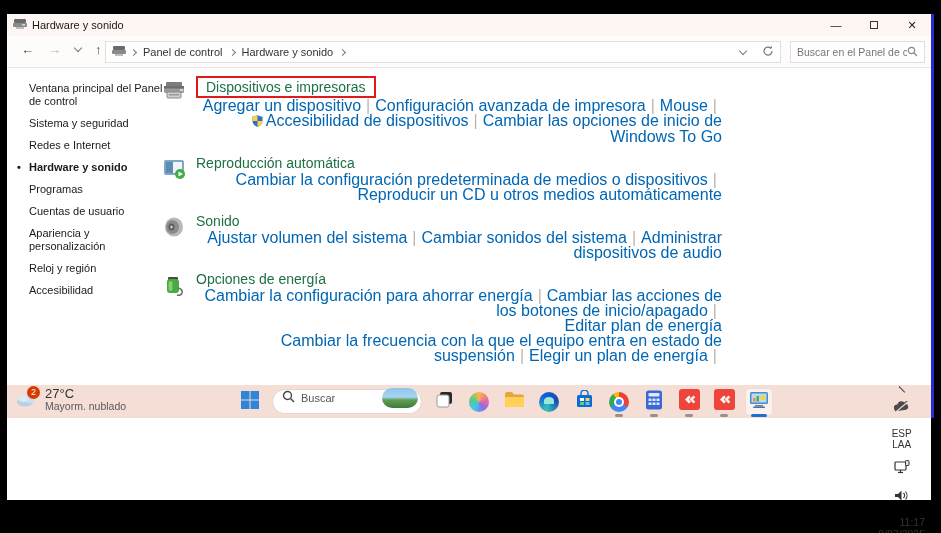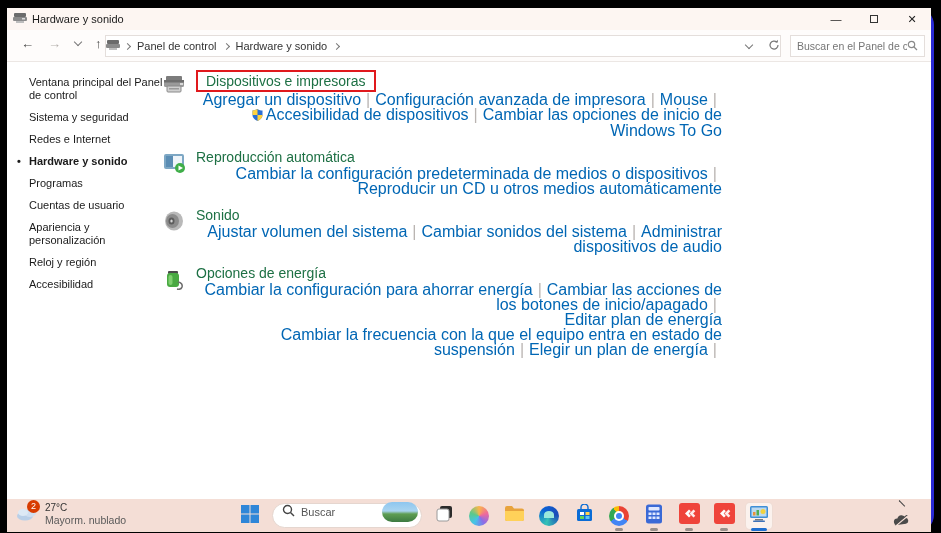--- a/index.html
+++ b/index.html
@@ -1,32 +1,32 @@
 <!DOCTYPE html>
 <html style="--heading-green: #1d7044; --link-blue: #0066b4; --highlight-red: #e0191d; --taskbar-bg: #f4ded6; --titlebar-bg: #fdf6f2;"><head>
 <meta charset="utf-8">
 <style>
   :root{
     --heading-green:#1d7044; --link-blue:#0066b4; --highlight-red:#e0191d;
     --taskbar-bg:#f4ded6; --titlebar-bg:#fdf6f2; --blue-strip:#2a2ad4;
   }
   *{margin:0;padding:0;box-sizing:border-box;font-family:"Liberation Sans",sans-serif;}
   body{width:941px;height:533px;background:#000;position:relative;overflow:hidden;}
-  .screen{position:absolute;left:7px;top:8px;width:927px;height:524px;background:#fff;border-right:3px solid var(--blue-strip);border-radius:17px;}
+  .screen{position:absolute;left:7px;top:14px;width:927px;height:404px;background:#fff;border-right:3px solid var(--blue-strip);}
   
   .titlebar{height:22px;background:var(--titlebar-bg);display:flex;align-items:center;padding-left:6px;}
   .titlebar .apptitle{font-size:11px;color:#1a1a1a;margin-left:5px;flex:1;}
   .winbtns{display:flex;height:100%;}
   .winbtn{width:38px;height:100%;display:flex;align-items:center;justify-content:center;font-size:11px;color:#222;cursor:default;}
   .maxbox{width:8px;height:8px;border:1px solid #333;display:inline-block;}
   .toolbar{height:32px;background:#fefcfb;border-bottom:1px solid #ece7e4;position:relative;}
   .navarrows{position:absolute;left:14px;top:6px;display:flex;gap:14px;align-items:center;font-size:13px;color:#444;}
   .navarrows .dim{color:#b5b0ad;}
   .chev{display:inline-block;width:6px;height:6px;border-right:1px solid #777;border-bottom:1px solid #777;transform:rotate(45deg);margin-top:-3px;}
-  .addressbar{position:absolute;left:98px;top:5px;width:676px;height:22px;background:#fff;border:1px solid #e4dedb;display:flex;align-items:center;padding:0 0;font-size:11px;color:#333;}
+  .addressbar{position:absolute;left:98px;top:5px;width:676px;height:22px;background:#fff;border:1px solid #e4dedb;display:flex;align-items:center;padding:0 6px;font-size:11px;color:#333;}
   .addressbar .crumb{margin:0 2px;cursor:default;}
   .addressbar .bcsep{width:5px;height:5px;border-right:1px solid #777;border-top:1px solid #777;transform:rotate(45deg);margin:0 5px;}
   .addr-right{margin-left:auto;display:flex;align-items:center;gap:16px;color:#777;}
   .searchbox{position:absolute;left:783px;top:5px;width:135px;height:22px;background:#fff;border:1px solid #e4dedb;display:flex;align-items:center;padding:0 6px;}
   .searchbox input{border:none;outline:none;flex:1;font-size:10.5px;color:#555;width:100px;background:transparent;}
   
   .content{position:relative;height:432px;background:#fff;}
   .sidebar{position:absolute;left:22px;top:14px;width:135px;}
   .side-item{font-size:11px;color:#1a1a1a;margin-bottom:9px;line-height:13px;cursor:pointer;position:relative;}
   .side-item.active{font-weight:bold;}
@@ -38,21 +38,21 @@
   .sec-body{flex:1;}
   .sec-title{font-size:14px;color:var(--heading-green);cursor:pointer;display:inline-block;line-height:17px;}
   .red-box{border:2px solid var(--highlight-red);padding:0 8px;display:inline-block;}
   .link-row{font-size:16px;line-height:15px;color:#333;text-align:right;}
   .tasklink{color:var(--link-blue);cursor:pointer;text-decoration:none;}
   .pipe{color:#b9b4b1;margin:0 5px;}
   .shield{display:inline-block;vertical-align:-1px;margin-right:3px;}
   
   .taskbar{position:absolute;left:0;bottom:0;width:100%;height:33px;background:var(--taskbar-bg);display:flex;align-items:center;}
   .weather{position:absolute;left:8px;top:3px;display:flex;align-items:center;gap:6px;cursor:pointer;}
-  .weather-temps{font-size:10px;color:#333;line-height:12px;}
+  .weather-temps{font-size:13px;color:#333;line-height:12px;}
   .weather-desc{font-size:10.5px;color:#5a5a5a;}
   .wbadge{position:absolute;left:12px;top:-4px;width:13px;height:13px;background:#d83b01;border-radius:50%;color:#fff;font-size:9px;display:flex;align-items:center;justify-content:center;}
   .centericons{position:absolute;left:230px;top:0;height:33px;display:flex;align-items:center;gap:9px;}
   .tb-item{position:relative;width:26px;height:26px;display:flex;align-items:center;justify-content:center;border-radius:4px;cursor:pointer;}
   .tb-item.running::after{content:"";position:absolute;bottom:-2px;left:9px;width:8px;height:3px;border-radius:2px;background:#9a8f8a;}
   .tb-item.active-app{background:#fbf2ee;box-shadow:0 0 0 1px #eedcd4;}
   .tb-item.active-app::after{content:"";position:absolute;bottom:-2px;left:5px;width:16px;height:3px;border-radius:2px;background:#1f6fd0;}
   .searchpill{width:150px;height:25px;background:#fff;border:1px solid #e5d6cf;border-radius:13px;display:flex;align-items:center;padding:0 3px 8px 9px;gap:6px;cursor:pointer;}
   .searchpill .stext{font-size:11px;color:#555;flex:1;}
   .bingimg{width:36px;height:20px;border-radius:10px;background:linear-gradient(180deg,#8ec6ef 0%,#a9d4f0 45%,#5f9e53 60%,#3c7a41 100%);}

